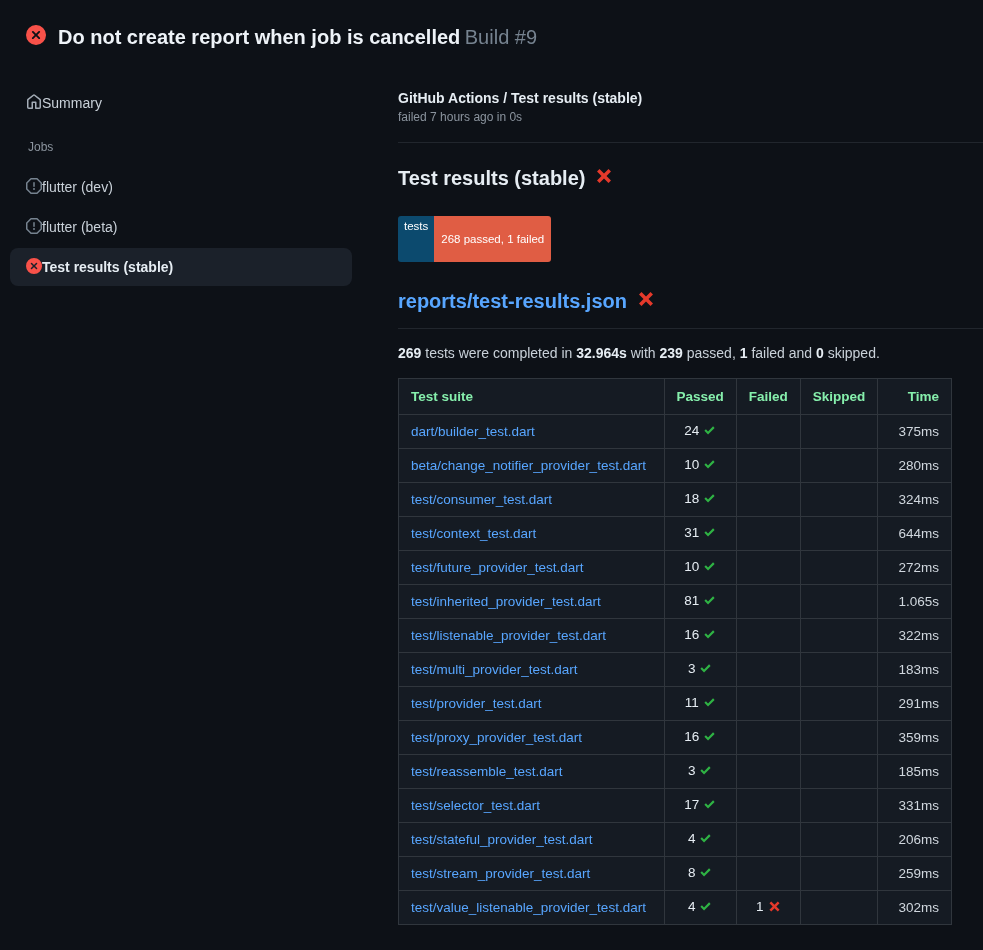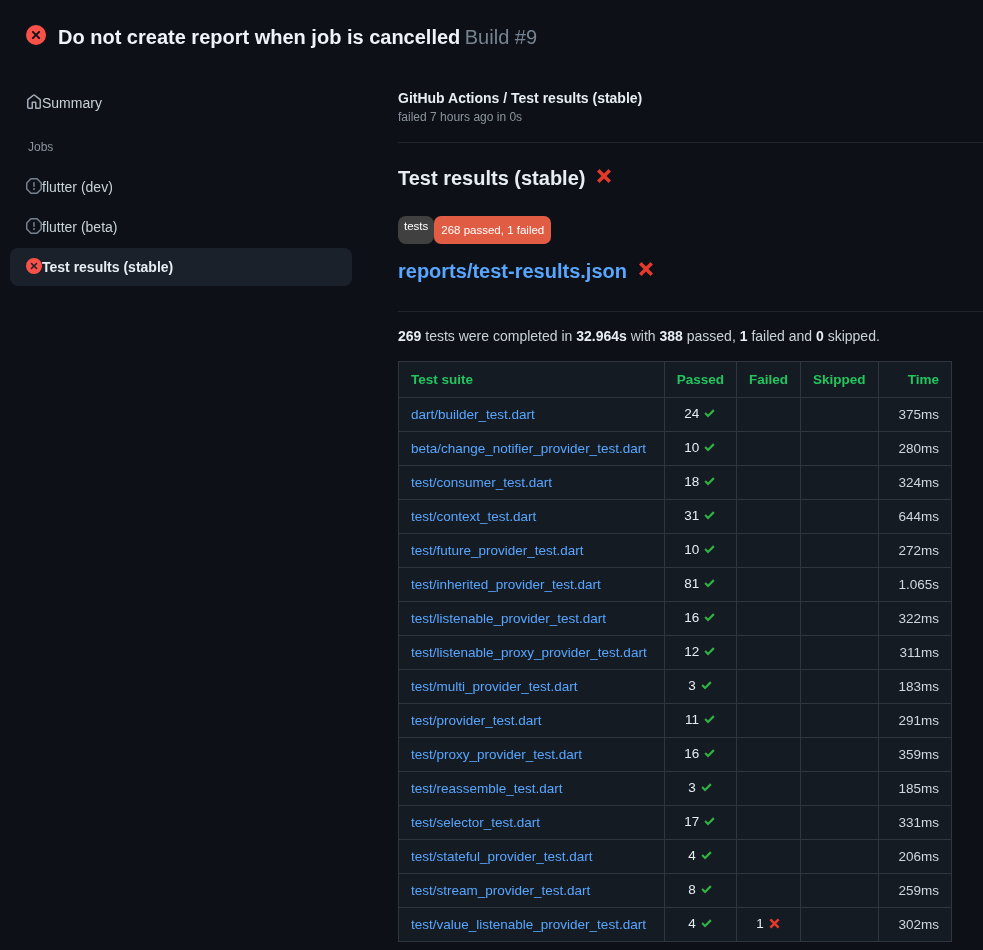--- a/index.html
+++ b/index.html
@@ -44,40 +44,40 @@
 
   .section-title {
     margin-top: 24px; font-size: 20px; font-weight: 600; color: #e6edf3;
     display: flex; align-items: center; gap: 10px;
   }
 
   .badge {
     display: inline-flex; margin-top: 26px; border-radius: 3px; overflow: hidden;
     font-size: 11.5px; font-weight: 500; line-height: 20px; color: #ffffff;
   }
-  .badge .badge-label { background: #404040; padding: 0 6px; border-radius: 8px; }
-  .badge .badge-value { background: #e05d44; padding: 4px 7px; border-radius: 7px; }
+  .badge .badge-label { background: #0c4a6e; padding: 0 6px; }
+  .badge .badge-value { background: #e05d44; padding: 13px 7px; }
 
   .report-title {
-    margin-top: 16px; padding-bottom: 28px; border-bottom: 1px solid #21262d;
+    margin-top: 28px; padding-bottom: 15px; border-bottom: 1px solid #21262d;
     font-size: 20px; font-weight: 600;
     display: flex; align-items: flex-start; gap: 10px;
   }
   .report-title a { color: #58a6ff; text-decoration: none; cursor: pointer; }
 
   .summary-text { margin-top: 16px; font-size: 14px; color: #c9d1d9; }
   .summary-text strong { color: #e6edf3; font-weight: 700; }
 
   
   table.results {
     margin-top: 17px; border-collapse: collapse; width: 554px;
     font-size: 13.5px; background: #151b23;
   }
   .results th, .results td { border: 1px solid #30363d; padding: 0 12px; }
-  .results th { height: 36px; font-weight: 700; color: #22c55e; text-align: center; }
+  .results th { height: 36px; font-weight: 700; color: #86efac; text-align: center; }
   .results th.col-suite { text-align: left; }
   .results th.col-time { text-align: right; }
   .results td { height: 34px; color: #c9d1d9; }
   .results td.cell-suite a { color: #58a6ff; text-decoration: none; cursor: pointer; }
   .results td.cell-num { text-align: center; white-space: nowrap; color: #e6edf3; }
   .results td.cell-time { text-align: right; color: #d0d7de; }
   .results .mark { margin-left: 4px; }
 </style>
 </head>
 <body>
@@ -146,21 +146,21 @@
       <span class="badge-value">268 passed, 1 failed</span>
     </div>
 
     <h2 class="report-title">
       <a>reports/test-results.json</a>
       <span class="icon-svg cross-mark"><svg width="18" height="18" viewBox="0 0 16 16" fill="#e5392b">
             <path d="M1.8 4 4 1.8 8 5.8 12 1.8 14.2 4 10.2 8 14.2 12 12 14.2 8 10.2 4 14.2 1.8 12 5.8 8Z"></path>
           </svg></span>
     </h2>
 
-    <p class="summary-text" id="summary-text"><strong>269</strong><span> tests were completed in </span><strong>32.964s</strong><span> with </span><strong>388</strong><span> passed, </span><strong>1</strong><span> failed and </span><strong>0</strong><span> skipped.</span></p>
+    <p class="summary-text" id="summary-text"><strong>269</strong><span> tests were completed in </span><strong>32.964s</strong><span> with </span><strong>239</strong><span> passed, </span><strong>1</strong><span> failed and </span><strong>0</strong><span> skipped.</span></p>
 
     <table class="results">
       <colgroup>
         <col style="width:270px">
           <col style="width:70px">
           <col style="width:60px">
           <col style="width:74px">
           <col style="width:80px">
       </colgroup>
       <thead>
@@ -230,29 +230,20 @@
           <tr>
             <td class="cell-suite"><a>test/listenable_provider_test.dart</a></td>
             <td class="cell-num">16<span class="icon-svg mark"><svg width="13" height="13" viewBox="0 0 16 16" fill="#2fb344">
                   <path d="M6.2 12.9 1.7 8.4 3.6 6.5 6.2 9.1 12.4 2.9 14.3 4.8Z"></path>
                 </svg></span></td>
             <td class="cell-num"></td>
             <td class="cell-num"></td>
             <td class="cell-time">322ms</td>
           </tr>
           <tr>
-            <td class="cell-suite"><a>test/listenable_proxy_provider_test.dart</a></td>
-            <td class="cell-num">12<span class="icon-svg mark"><svg width="13" height="13" viewBox="0 0 16 16" fill="#2fb344">
-                  <path d="M6.2 12.9 1.7 8.4 3.6 6.5 6.2 9.1 12.4 2.9 14.3 4.8Z"></path>
-                </svg></span></td>
-            <td class="cell-num"></td>
-            <td class="cell-num"></td>
-            <td class="cell-time">311ms</td>
-          </tr>
-          <tr>
             <td class="cell-suite"><a>test/multi_provider_test.dart</a></td>
             <td class="cell-num">3<span class="icon-svg mark"><svg width="13" height="13" viewBox="0 0 16 16" fill="#2fb344">
                   <path d="M6.2 12.9 1.7 8.4 3.6 6.5 6.2 9.1 12.4 2.9 14.3 4.8Z"></path>
                 </svg></span></td>
             <td class="cell-num"></td>
             <td class="cell-num"></td>
             <td class="cell-time">183ms</td>
           </tr>
           <tr>
             <td class="cell-suite"><a>test/provider_test.dart</a></td>

